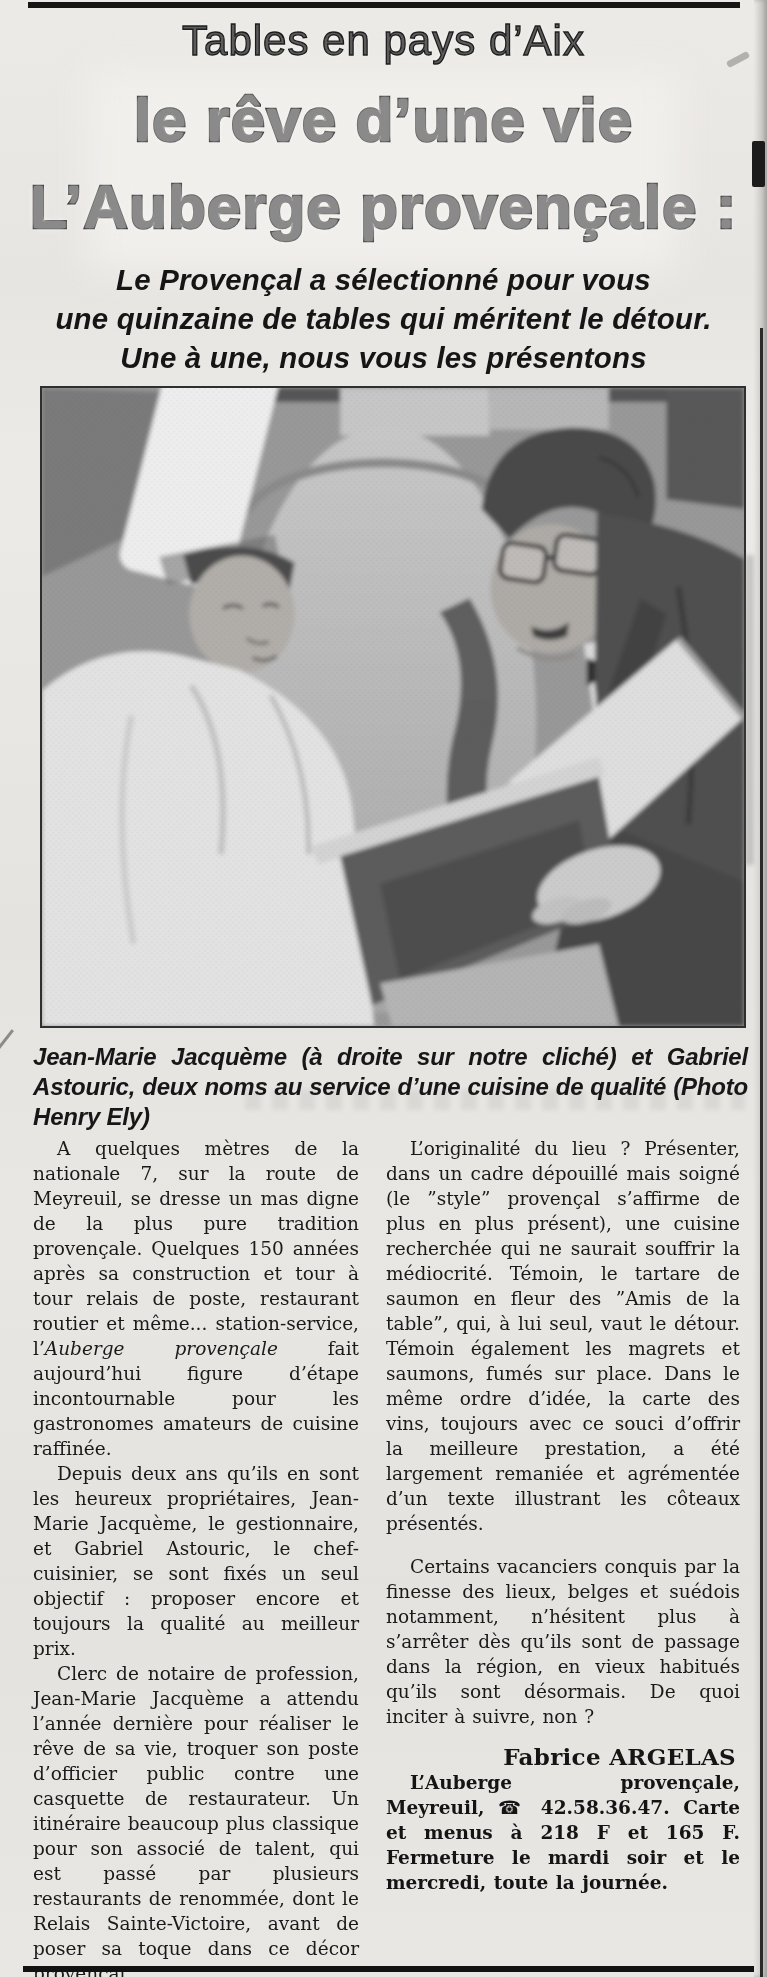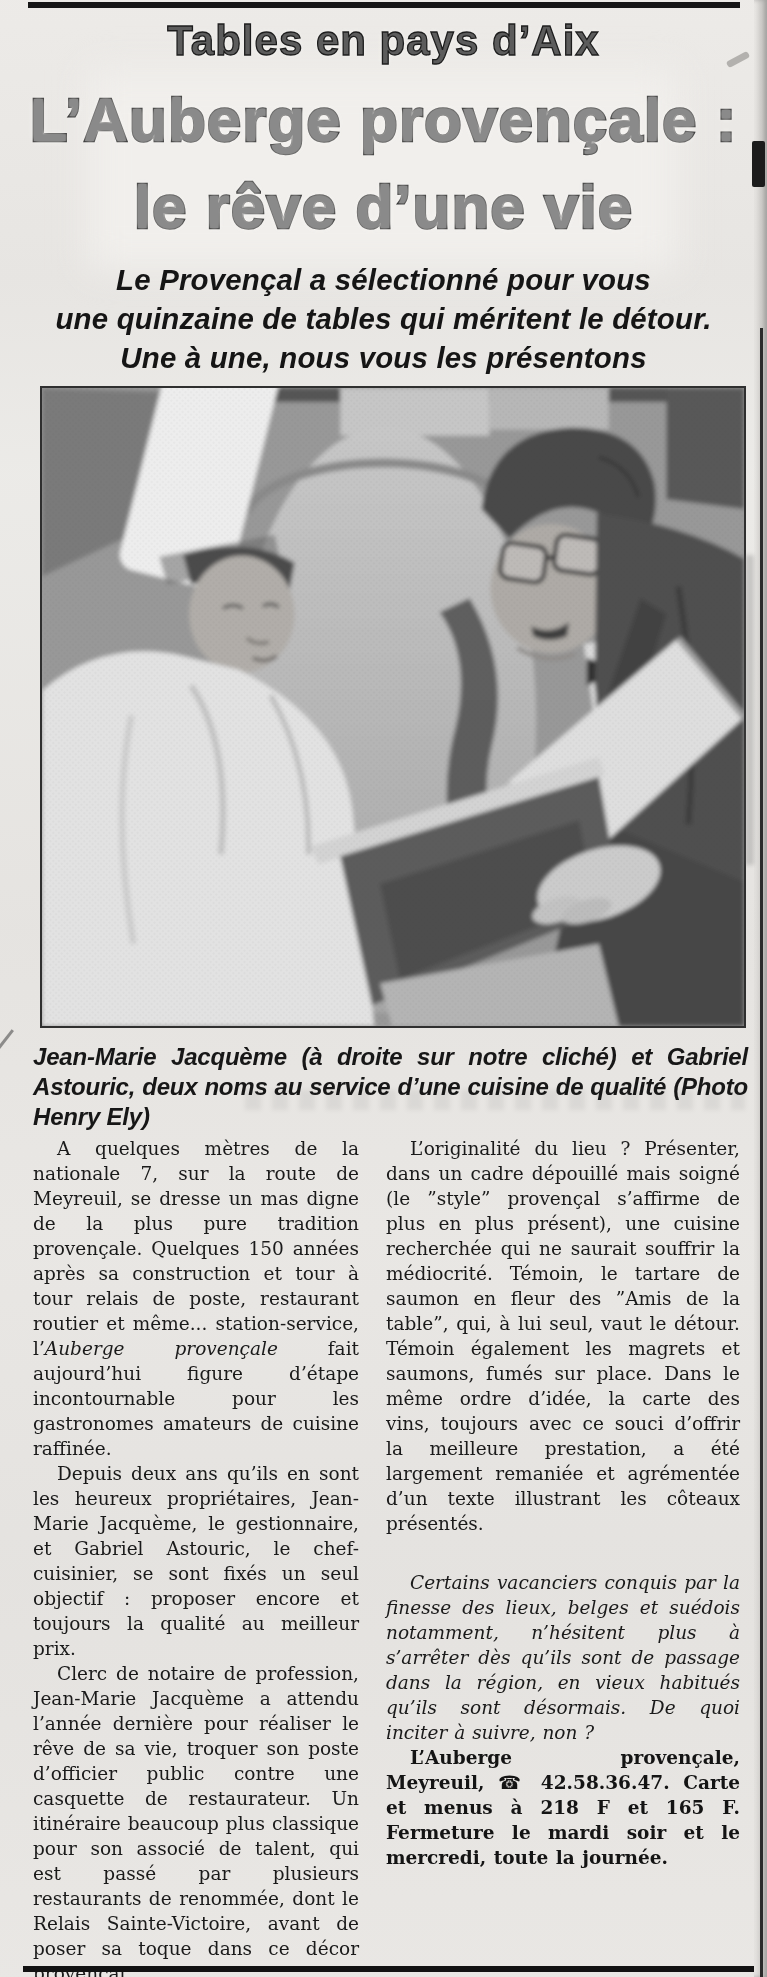--- a/index.html
+++ b/index.html
@@ -30,21 +30,21 @@
   .right-blob{left:752px;top:141px;width:13px;height:46px;background:#1c1c1c;border-radius:2px;z-index:4;}
   .smudge-tr{left:726px;top:56px;width:24px;height:7px;background:#b3b1ae;transform:rotate(-28deg);border-radius:3px;z-index:1;}
   .pen-mark{left:1px;top:1030px;width:10px;height:30px;border-left:3px solid #5a5a5a;transform:rotate(38deg);opacity:.65;z-index:1;}
   .ghost-band{left:245px;top:1090px;width:500px;height:20px;z-index:1;opacity:.5;filter:blur(2px);
     background:repeating-linear-gradient(90deg,rgba(110,110,110,.22) 0 16px,rgba(110,110,110,0) 16px 27px);}
   .ghost-edge{left:745px;top:555px;width:9px;height:310px;background:rgba(105,105,105,.28);filter:blur(2px);z-index:3;}
   
   .shade-headline{left:88px;top:70px;width:590px;height:200px;background:#f1efec;filter:blur(18px);}
   .kicker{
     left:0;top:18px;width:767px;text-align:center;
-    font-weight:bold;font-size:42px;line-height:46px;letter-spacing:1px;
+    font-weight:normal;font-size:42px;line-height:46px;letter-spacing:1px;
     color:#5c5c5c;-webkit-text-stroke:1.3px #1c1c1c;
     text-shadow:0 0 5px rgba(250,249,247,.9);
   }
   .headline{left:0;top:76px;width:767px;text-align:center;}
   .headline-line{
     font-weight:bold;font-size:62px;line-height:87px;letter-spacing:1px;
     color:#8a8a8a;-webkit-text-stroke:2.4px #202020;paint-order:stroke fill;
     text-shadow:0 0 6px rgba(250,249,247,.95);
     white-space:nowrap;
   }
@@ -63,21 +63,21 @@
   .caption{
     left:33px;top:1042px;width:715px;
     font-weight:bold;font-size:24px;line-height:30px;letter-spacing:-.2px;
     color:#171717;text-align:justify;font-style:italic;
   }
   
   .col{font-family:"DejaVu Serif",serif;text-align:justify;color:#1a1a1a;}
   .col p{margin:0;font-size:18.5px;line-height:25px;text-indent:24px;word-spacing:1px;}
   .col-left{left:33px;top:1136px;width:326px;}
   .col-right{left:386px;top:1136px;width:354px;}
-  .col-right .p-gap{margin-top:34px;font-style:italic;}
+  .col-right .p-gap{margin-top:18px;}
   .italic-name{font-style:italic;}
   .byline{
     margin-top:14px;text-align:right;padding-right:4px;
     font-family:"DejaVu Serif",serif;font-weight:bold;font-size:23px;letter-spacing:.3px;color:#151515;
   }
   .info{
     margin-top:16px;font-family:"DejaVu Serif",serif;font-weight:bold;
     font-size:21px;line-height:27.5px;text-indent:24px;text-align:justify;color:#141414;word-spacing:.5px;
   }
   .phone-glyph{font-family:"DejaVu Sans",sans-serif;font-weight:normal;}
@@ -87,22 +87,22 @@
 
 <div class="abs top-rule"></div>
 <div class="shade shade-headline"></div>
 <div class="abs smudge-tr"></div>
 <div class="abs pen-mark"></div>
 <div class="abs ghost-band"></div>
 <div class="abs ghost-edge"></div>
 
 <div class="abs kicker">Tables en pays d’Aix</div>
 <div class="abs headline">
+  <div class="headline-line">le rêve d’une vie</div>
   <div class="headline-line">L’Auberge provençale :</div>
-  <div class="headline-line">le rêve d’une vie</div>
 </div>
 <div class="abs subhead">
   <div>Le Provençal a sélectionné pour vous</div>
   <div>une quinzaine de tables qui méritent le détour.</div>
   <div>Une à une, nous vous les présentons</div>
 </div>
 
 <div class="abs photo-frame">
   <svg viewBox="0 0 706 643" preserveAspectRatio="none">
     <defs>
@@ -186,19 +186,20 @@
 
 <div class="abs col col-left">
   <p><span>A quelques mètres de la nationale 7, sur la route de Meyreuil, se dresse un mas digne de la plus pure tradition provençale. Quelques 150 années après sa construction et tour à tour relais de poste, restaurant routier et même... station-service, l’</span><span class="italic-name">Auberge provençale</span><span> fait aujourd’hui figure d’étape incontournable pour les gastronomes amateurs de cuisine raffinée.</span></p>
   <p>Depuis deux ans qu’ils en sont les heureux propriétaires, Jean-Marie Jacquème, le gestionnaire, et Gabriel Astouric, le chef-cuisinier, se sont fixés un seul objectif : proposer encore et toujours la qualité au meilleur prix.</p>
   <p>Clerc de notaire de profession, Jean-Marie Jacquème a attendu l’année dernière pour réaliser le rêve de sa vie, troquer son poste d’officier public contre une casquette de restaurateur. Un itinéraire beaucoup plus classique pour son associé de talent, qui est passé par plusieurs restaurants de renommée, dont le Relais Sainte-Victoire, avant de poser sa toque dans ce décor provençal.</p>
 </div>
 
 <div class="abs col col-right">
   <p>L’originalité du lieu ? Présenter, dans un cadre dépouillé mais soigné (le ”style” provençal s’affirme de plus en plus présent), une cuisine recherchée qui ne saurait souffrir la médiocrité. Témoin, le tartare de saumon en fleur des ”Amis de la table”, qui, à lui seul, vaut le détour. Témoin également les magrets et saumons, fumés sur place. Dans le même ordre d’idée, la carte des vins, toujours avec ce souci d’offrir la meilleure prestation, a été largement remaniée et agrémentée d’un texte illustrant les côteaux présentés.</p>
   <p class="p-gap">Certains vacanciers conquis par la finesse des lieux, belges et suédois notamment, n’hésitent plus à s’arrêter dès qu’ils sont de passage dans la région, en vieux habitués qu’ils sont désormais. De quoi inciter à suivre, non ?</p>
+  <div class="byline">Fabrice ARGELAS</div>
   <p class="info"><span>L’Auberge provençale, Meyreuil,</span> <span class="phone-glyph">☎</span> <span>42.58.36.47. Carte et menus à 218 F et 165 F. Fermeture le mardi soir et le mercredi, toute la journée.</span></p>
 </div>
 
 <div class="abs bottom-rule"></div>
 <div class="abs right-edge"></div>
 <div class="abs right-line"></div>
 <div class="abs right-blob"></div>
 
 </body></html>

